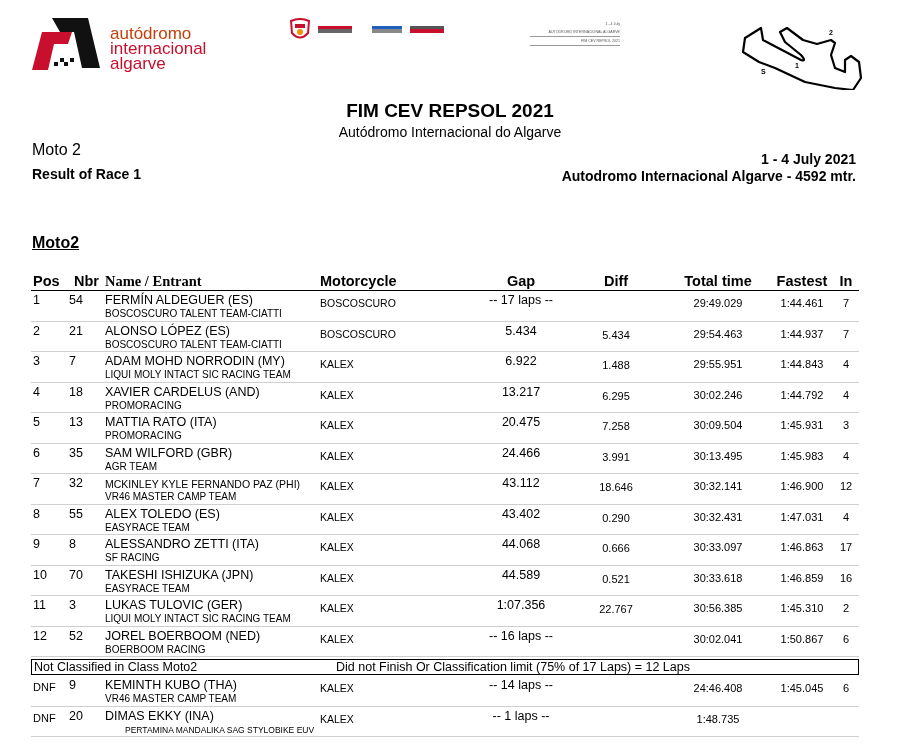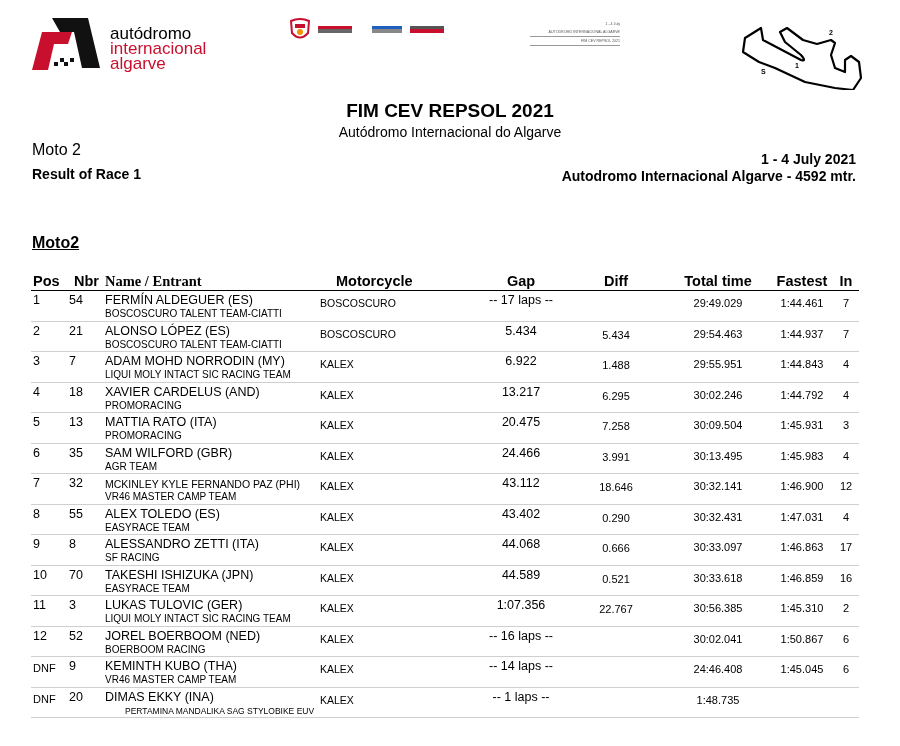--- a/index.html
+++ b/index.html
@@ -3,21 +3,21 @@
 <meta charset="utf-8">
 <style>
   html, body { margin: 0; padding: 0; background: #ffffff; }
   body { width: 900px; height: 746px; position: relative; overflow: hidden;
          font-family: "Liberation Sans", sans-serif; color: #000; }
 
   
   .logo-aia { position: absolute; left: 30px; top: 8px; width: 196px; height: 70px; background:#fff; }
   .logo-aia .mark { position: absolute; left: 0; top: 0; width: 80px; height: 70px; }
   .logo-aia .txt { position: absolute; left: 80px; top: 18px; line-height: 15px; font-size: 17px; }
-  .logo-aia .t1 { color: #000000; }
+  .logo-aia .t1 { color: #c2410c; }
   .logo-aia .t2 { color: #c8102e; }
 
   .sponsors { position: absolute; left: 288px; top: 18px; width: 170px; height: 24px; }
   .sp-badge { position: absolute; left: 0; top: 0; width: 24px; height: 24px; }
   .sp-strip { position: absolute; height: 7px; top: 8px; }
 
   .mini-info { position: absolute; left: 530px; top: 20px; width: 90px; text-align: right;
                font-size: 3.6px; color: #555; line-height: 8px; }
   .mini-info div { white-space: nowrap; }
   .mini-info .ul { border-bottom: 0.5px solid #999; }
@@ -48,21 +48,21 @@
   .c-name.small { font-size: 10.5px; top: 4px; }
   .c-team { left: 74px; top: 17px; font-size: 10px; }
   .c-team.small { font-size: 8.5px; top: 18px; margin-left: 20px; }
   .c-moto { left: 289px; top: 6px; font-size: 10.5px; }
   .c-gap { left: 420px; width: 140px; text-align: center; top: 2px; font-size: 12.5px; }
   .c-diff { left: 550px; width: 70px; text-align: center; top: 7px; font-size: 11px; }
   .c-total { left: 632px; width: 110px; text-align: center; top: 6px; font-size: 11px; }
   .c-fast { left: 736px; width: 70px; text-align: center; top: 6px; font-size: 11px; }
   .c-in { left: 806px; width: 18px; text-align: center; top: 6px; font-size: 11px; }
 
-  .h-pos { left: 2px; } .h-nbr { left: 36px; margin-left: 7px; } .h-name { left: 74px; font-family: Liberation Serif, serif; } .h-moto { left: 289px; margin-left: 16px; }
+  .h-pos { left: 2px; } .h-nbr { left: 36px; margin-left: 7px; } .h-name { left: 74px; font-family: Liberation Serif, serif; } .h-moto { left: 289px; }
   .h-gap { left: 420px; width: 140px; text-align: center; }
   .h-diff { left: 550px; width: 70px; text-align: center; }
   .h-total { left: 632px; width: 110px; text-align: center; }
   .h-fast { left: 736px; width: 70px; text-align: center; }
   .h-in { left: 806px; width: 18px; text-align: center; }
 
   .nc-bar { position: relative; height: 14px; border: 1.5px solid #000; font-size: 12.5px; margin: 2px 0 1px 0; width: 826px; }
   .nc-bar span { position: absolute; top: 0px; white-space: nowrap; }
   .nc-left { left: 2px; }
   .nc-right { left: 304px; }
@@ -269,20 +269,24 @@
         <span class="c-name">JOREL BOERBOOM (NED)</span>
         <span class="c-team">BOERBOOM RACING</span>
         <span class="c-moto">KALEX</span>
         <span class="c-gap">-- 16 laps --</span>
         <span class="c-diff"></span>
         <span class="c-total">30:02.041</span>
         <span class="c-fast">1:50.867</span>
         <span class="c-in">6</span>
       </div>
     </div>
+  <div class="nc-bar">
+    <span class="nc-left">Not Classified in Class Moto2</span>
+    <span class="nc-right">Did not Finish Or Classification limit (75% of 17 Laps) = 12 Laps</span>
+  </div>
   <div id="dnf-rows">
       <div class="row">
         <span class="c-pos dnf">DNF</span>
         <span class="c-nbr">9</span>
         <span class="c-name">KEMINTH KUBO (THA)</span>
         <span class="c-team">VR46 MASTER CAMP TEAM</span>
         <span class="c-moto">KALEX</span>
         <span class="c-gap">-- 14 laps --</span>
         <span class="c-diff"></span>
         <span class="c-total">24:46.408</span>

